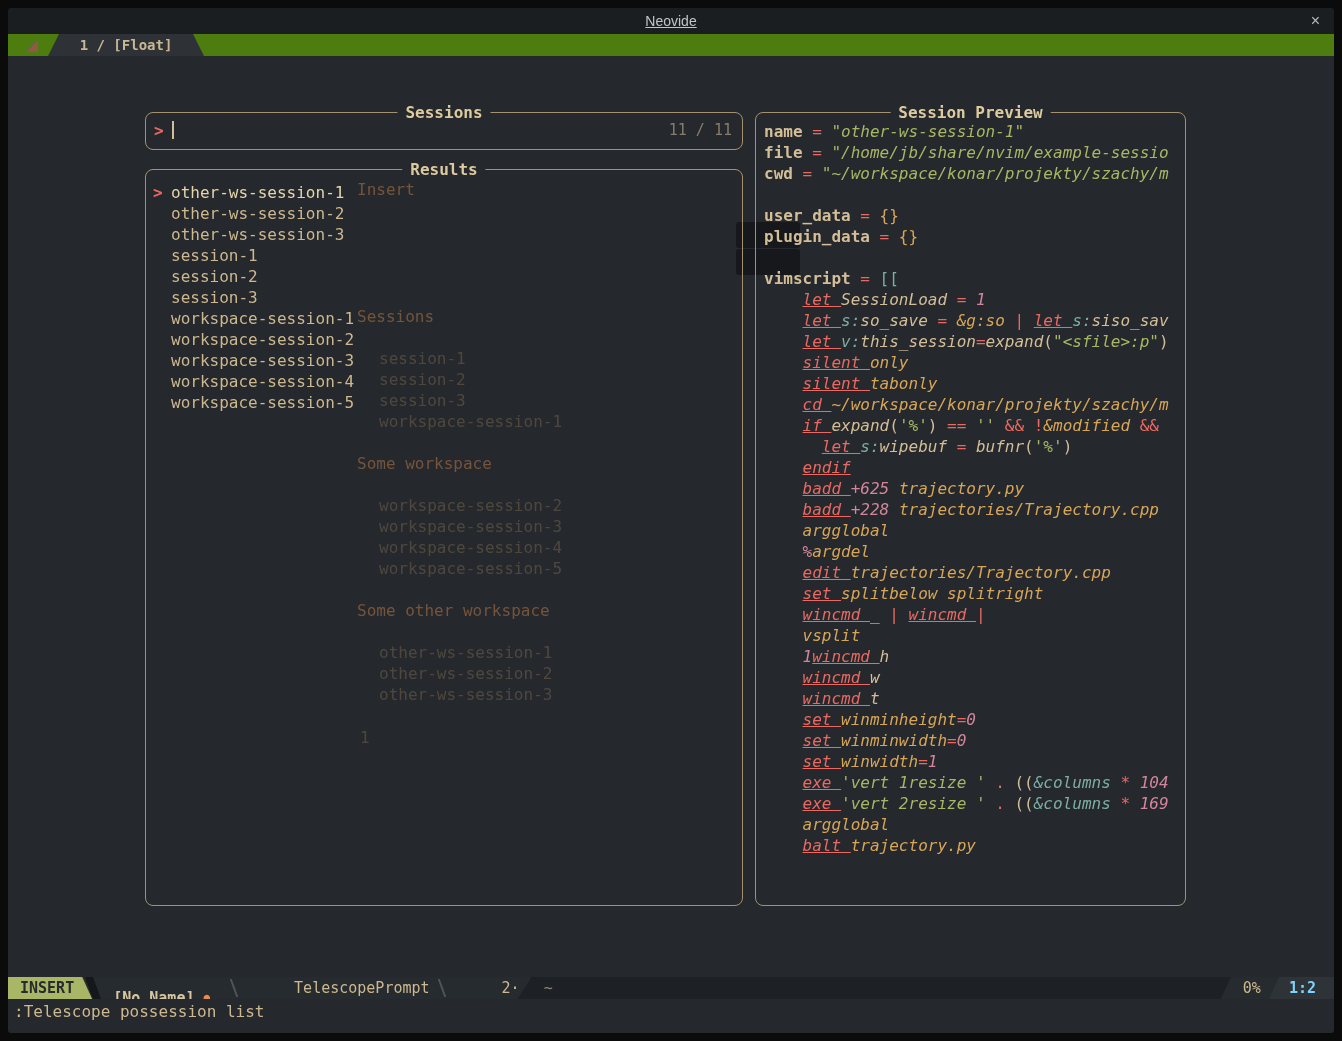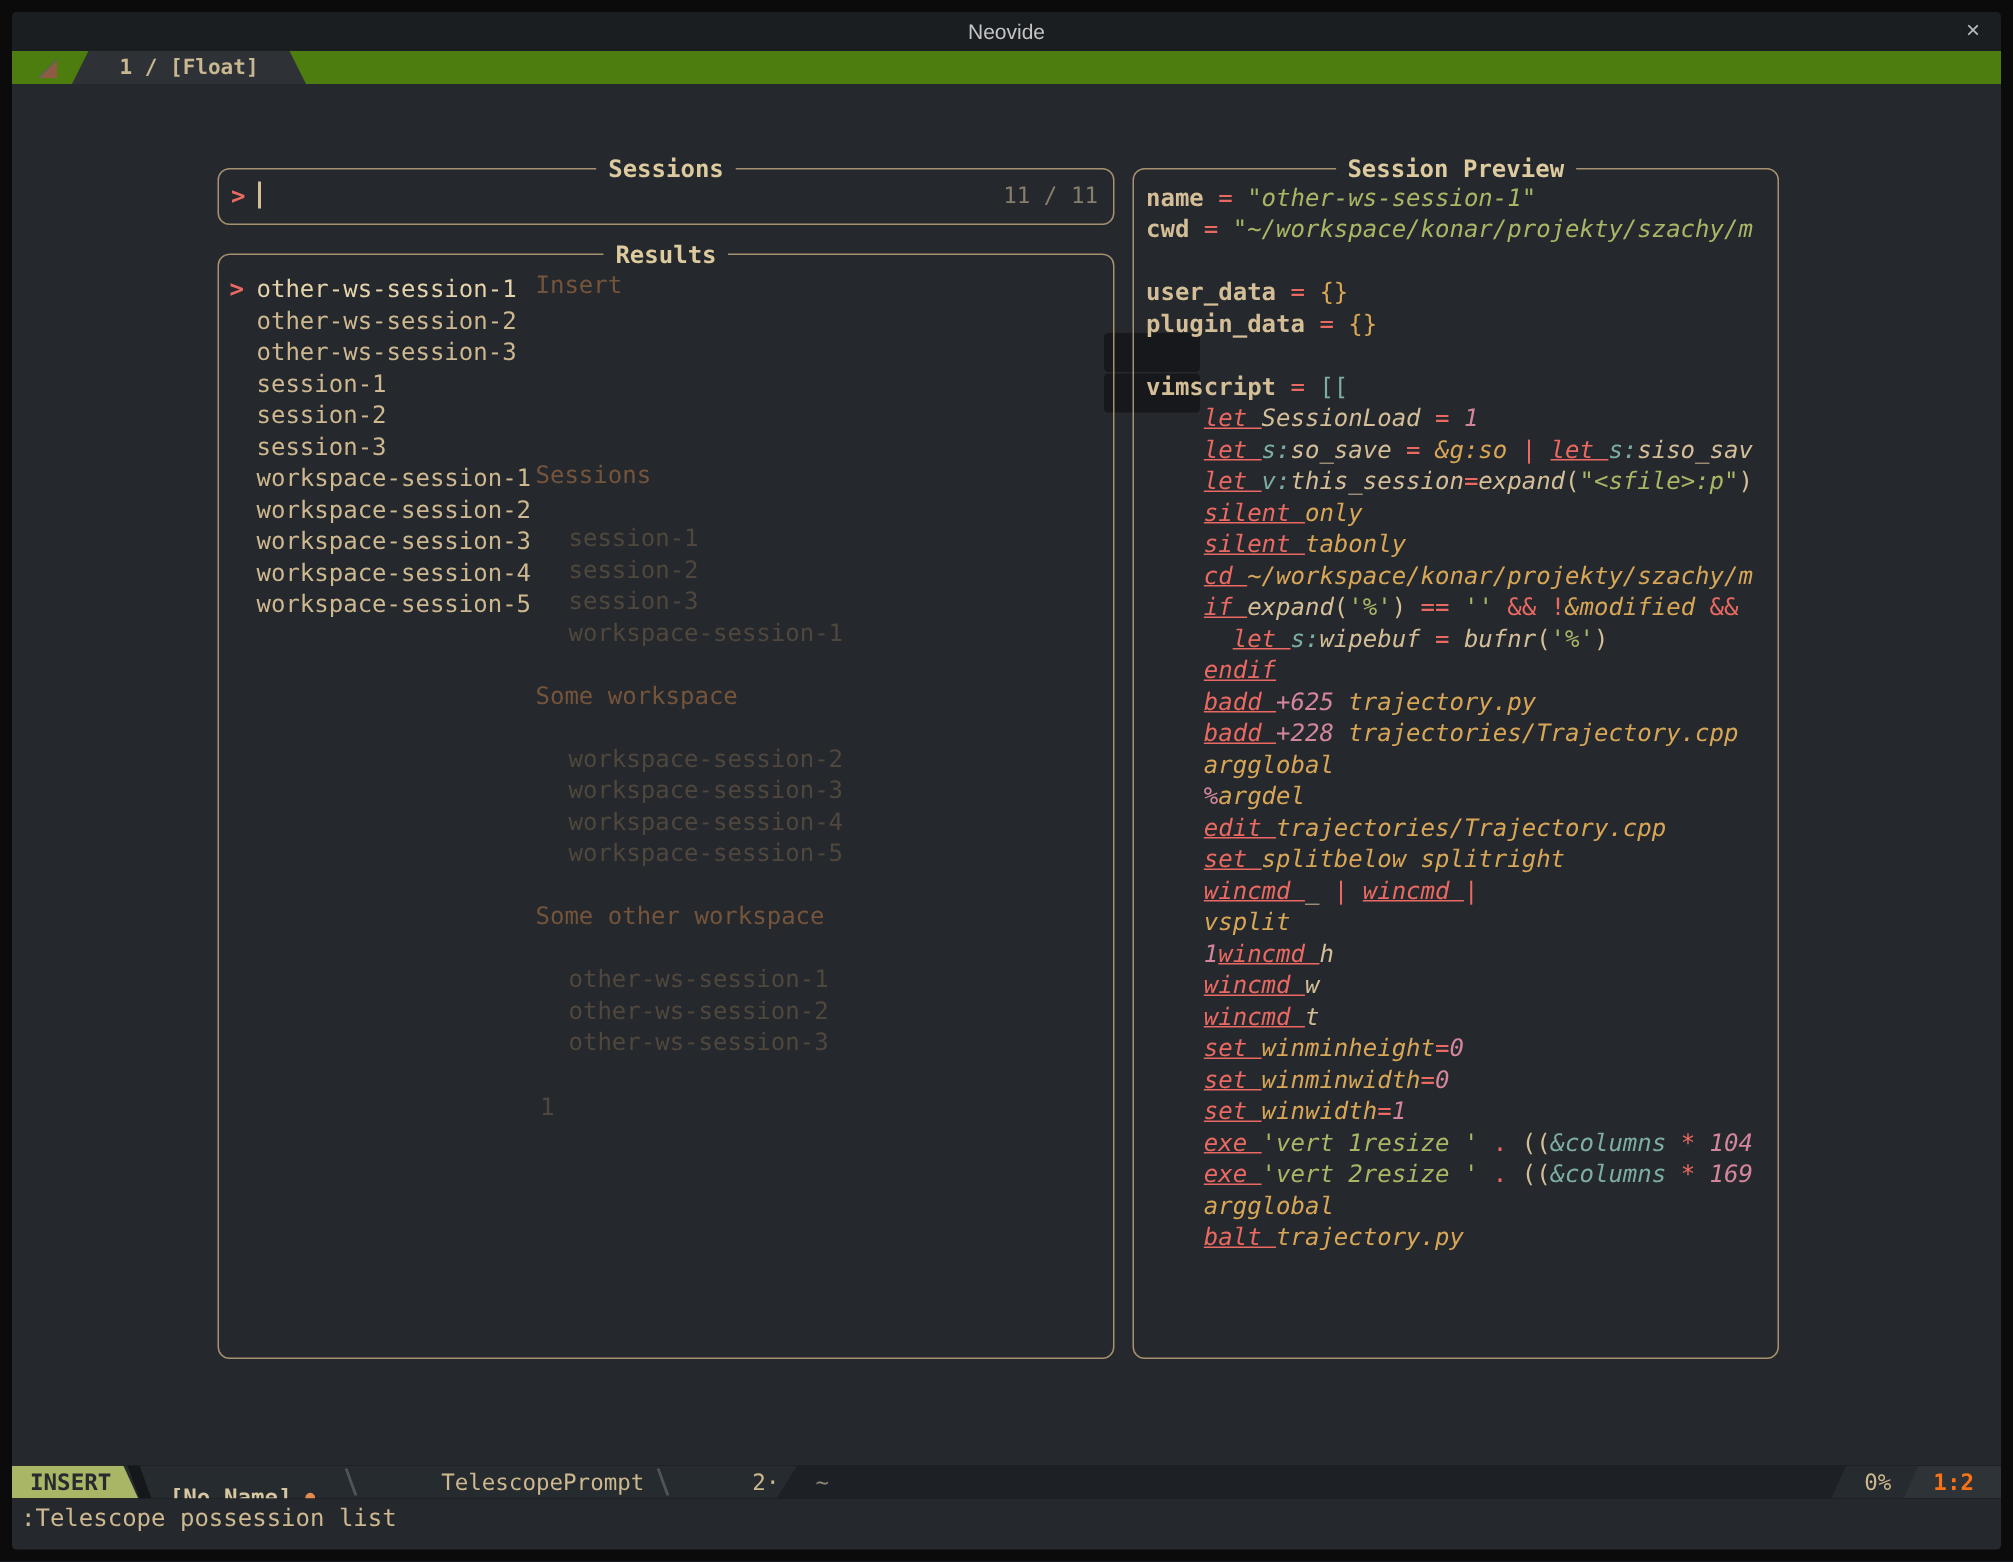--- a/index.html
+++ b/index.html
@@ -6,21 +6,21 @@
   body{
     width:1342px;height:1041px;position:relative;overflow:hidden;
     background:#0b0b0c;
     font-family:"DejaVu Sans Mono", monospace;
   }
   
   .titlebar{
     position:absolute;left:8px;top:8px;right:8px;height:26px;
     background:#1b1e21;display:flex;align-items:center;justify-content:center;
     font-family:"Liberation Sans", sans-serif;font-size:14px;color:#c3c4c5;
-    border-radius:3px 3px 0 0;z-index:6;
+    border-radius:3px 3px 0 0;z-index:6;text-decoration:underline;
   }
   .close-btn{position:absolute;right:14px;top:0;height:26px;display:flex;align-items:center;
     color:#b9bbbd;font-size:16px;cursor:default;}
   .tabline{
     position:absolute;left:8px;top:34px;right:8px;height:22px;
     background:#4d7c0f;z-index:6;font-weight:bold;
   }
   .tabicon{
     position:absolute;left:17px;top:5px;width:13px;height:13px;
     background:linear-gradient(135deg,#5b6266 0 55%, #9a564c 55% 100%);
@@ -99,21 +99,21 @@
     flex:1;background:#1d2125;display:flex;align-items:center;
     clip-path:polygon(14px 0,100% 0,100% 100%,0 100%);
     padding-left:26px;color:#8f8674;margin-left:-2px;
   }
   .seg-percent{
     background:#262b2f;display:flex;align-items:center;
     clip-path:polygon(10px 0,100% 0,100% 100%,0 100%);
     padding:0 16px 0 22px;margin-left:-10px;
   }
   .seg-loc{
-    background:#2e3338;display:flex;align-items:center;font-weight:700;color:#f97316;
+    background:#2e3338;display:flex;align-items:center;font-weight:700;color:#7dd3fc;
     clip-path:polygon(10px 0,100% 0,100% 100%,0 100%);
     padding:0 18px 0 20px;margin-left:-8px;
   }
   
   .cmdline{
     position:absolute;left:8px;top:999px;right:8px;bottom:8px;
     background:#25282c;color:#cdb88f;font-size:16px;
     padding:3px 17px 0 6px;z-index:5;border-radius:0 0 3px 3px;
   }
 </style>
@@ -214,20 +214,21 @@
         <span class="result-caret"></span>
         <span class="result-label">workspace-session-5</span>
       </div>
     </div>
 </div>
 
 <div class="tsc-box" style="left:755px;top:112px;width:429px;height:792px">
   <span class="tsc-title">Session Preview</span>
   <div class="preview-content">
       <div class="pline"><span class="c-id">name </span><span class="c-op">= </span><span class="c-str">"other-ws-session-1"</span></div>
+      <div class="pline"><span class="c-id">file </span><span class="c-op">= </span><span class="c-str">"/home/jb/share/nvim/example-sessio</span></div>
       <div class="pline"><span class="c-id">cwd </span><span class="c-op">= </span><span class="c-str">"~/workspace/konar/projekty/szachy/m</span></div>
       <div class="pline"></div>
       <div class="pline"><span class="c-id">user_data </span><span class="c-op">= </span><span class="c-yel">{}</span></div>
       <div class="pline"><span class="c-id">plugin_data </span><span class="c-op">= </span><span class="c-yel">{}</span></div>
       <div class="pline"></div>
       <div class="pline"><span class="c-id">vimscript </span><span class="c-op">= </span><span class="c-blu">[[</span></div>
       <div class="pline"><span class="c-fg">    </span><span class="c-kw">let </span><span class="c-fgi">SessionLoad </span><span class="c-op">= </span><span class="c-num">1</span></div>
       <div class="pline"><span class="c-fg">    </span><span class="c-kw">let </span><span class="c-blui">s:</span><span class="c-fgi">so_save </span><span class="c-op">= </span><span class="c-opt">&amp;g:so </span><span class="c-op">| </span><span class="c-kw">let </span><span class="c-blui">s:</span><span class="c-fgi">siso_sav</span></div>
       <div class="pline"><span class="c-fg">    </span><span class="c-kw">let </span><span class="c-blui">v:</span><span class="c-fgi">this_session</span><span class="c-op">=</span><span class="c-fgi">expand</span><span class="c-fg">(</span><span class="c-str">"&lt;sfile&gt;:p"</span><span class="c-fg">)</span></div>
       <div class="pline"><span class="c-fg">    </span><span class="c-kw">silent </span><span class="c-opt">only</span></div>

